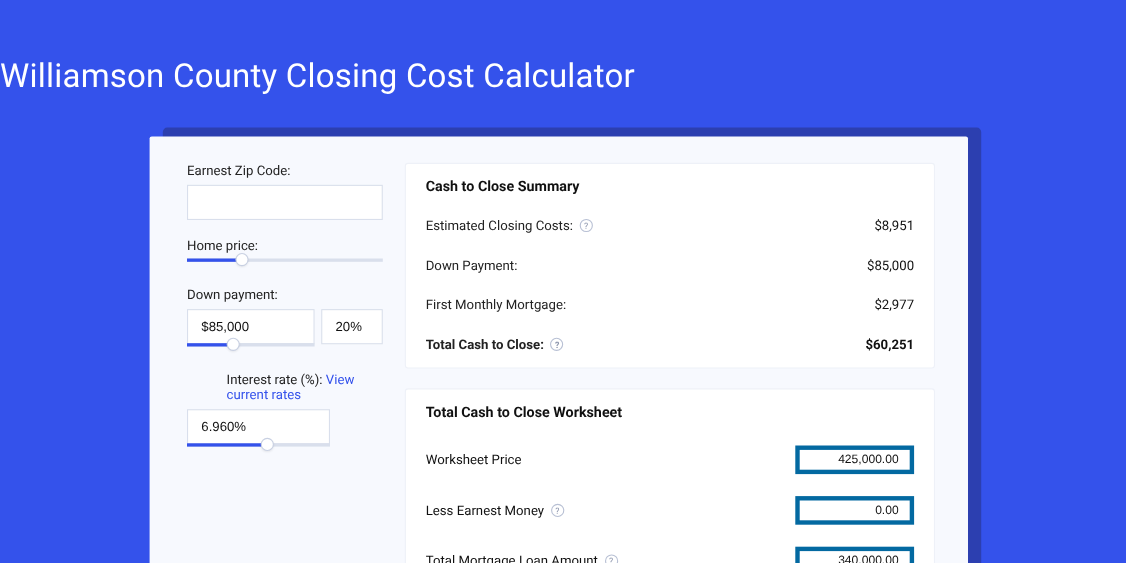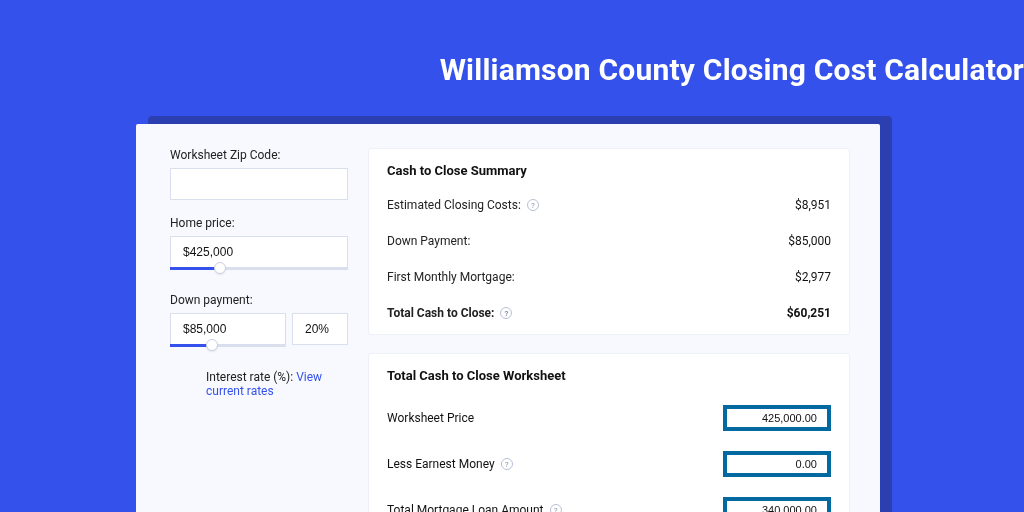--- a/index.html
+++ b/index.html
@@ -12,23 +12,23 @@
   .stage {
     position: relative;
     width: 1024px;
     height: 512px;
     background: #3452eb;
   }
   .title {
     position: absolute;
     top: 52px;
     left: 0; right: 0;
-    text-align: right;
+    text-align: left;
     font-size: 30px;
-    font-weight: 700;
+    font-weight: 400;
     color: #fff;
     letter-spacing: 0.2px;
   }
   .card-shadow {
     position: absolute;
     top: 116px;
     left: 148px;
     width: 744px;
     height: 420px;
     background: #2c3fb0;
@@ -179,27 +179,26 @@
 <div class="stage">
   <div class="title">Williamson County Closing Cost Calculator</div>
 
   <div class="card-shadow"></div>
 
   <div class="card">
 
     <div class="left-col">
 
       <div class="fld">
-        <div class="fld-label">Worksheet Zip Code:</div>
+        <div class="fld-label">Earnest Zip Code:</div>
         <input class="inp" type="text" value="" style="">
       </div>
 
       <div class="fld">
         <div class="fld-label">Home price:</div>
-        <input class="inp" type="text" value="$425,000" style="">
         <div class="slider-wrap">
           <div class="slider-track"></div>
           <div class="slider-fill" style="width:28%"></div>
           <div class="slider-thumb" style="left:28%"></div>
         </div>
       </div>
 
       <div class="fld">
         <div class="fld-label">Down payment:</div>
         <div class="split">
@@ -211,20 +210,28 @@
           <div class="slider-fill" style="width:36%"></div>
           <div class="slider-thumb" style="left:36%"></div>
         </div>
       </div>
 
       <div class="fld">
         <div class="rate-label-line">
           <span>Interest rate (%):</span>
           <a class="rate-link">View current rates</a>
         </div>
+        <div class="rate-input-row">
+          <input class="inp" type="text" value="6.960%" style="">
+          <div class="slider-wrap">
+            <div class="slider-track"></div>
+            <div class="slider-fill" style="width:56%"></div>
+            <div class="slider-thumb" style="left:56%"></div>
+          </div>
+        </div>
       </div>
 
     </div>
 
     <div class="right-col">
 
       <div class="panel">
         <div class="panel-title">Cash to Close Summary</div>
 
         <div class="row">

